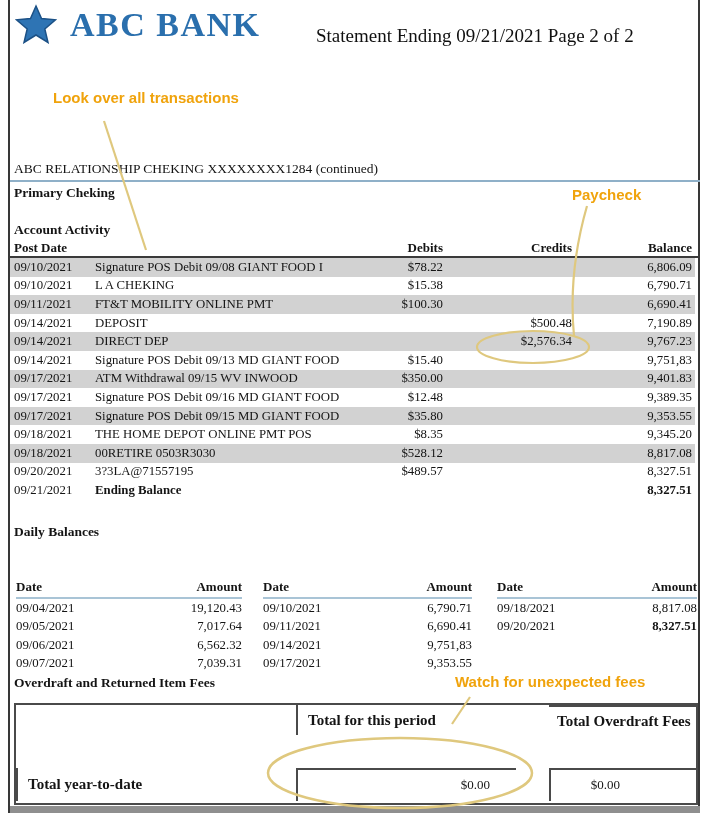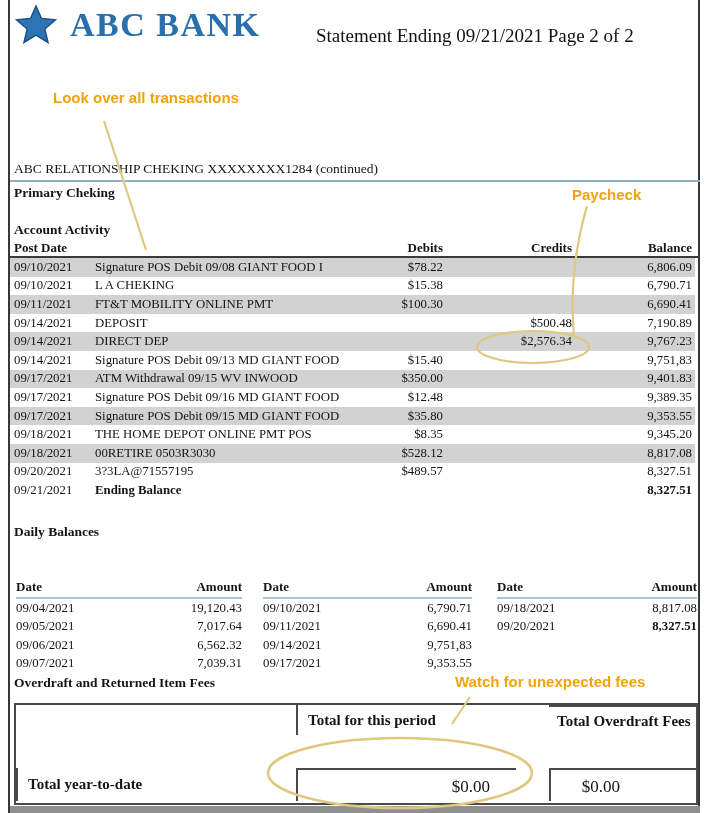--- a/index.html
+++ b/index.html
@@ -52,21 +52,21 @@
 
   
   .fees-title{left:14px;top:675px;font-size:13.5px;font-weight:bold;}
   .fees-table{left:14px;top:703px;width:684px;height:102px;border:2px solid #4a4a4a;
               display:grid;grid-template-columns:247px 220px 1fr;grid-template-rows:30px 33px 35px;
               box-sizing:border-box;background:#fff;gap:33px;}
   .f-cell{display:flex;align-items:center;box-sizing:border-box;}
   .f-bl{border-left:2px solid #4a4a4a;} .f-bt{border-top:2px solid #4a4a4a;}
   .f-h{font-size:15px;font-weight:bold;padding-left:10px;}
   .f-label{font-size:15px;font-weight:bold;padding-left:8px;}
-  .f-val{font-size:17px;justify-content:flex-end;align-items:flex-start;padding-top:7px;}
+  .f-val{font-size:13px;justify-content:flex-end;align-items:flex-start;padding-top:7px;}
   .f-val.period{padding-right:26px;} .f-val.ytd{padding-right:76px;}
 
   .overlay{position:absolute;left:0;top:0;width:720px;height:813px;pointer-events:none;}
 </style>
 </head>
 <body>
 
 <div class="page">
 
   <div class="edge left"></div>

